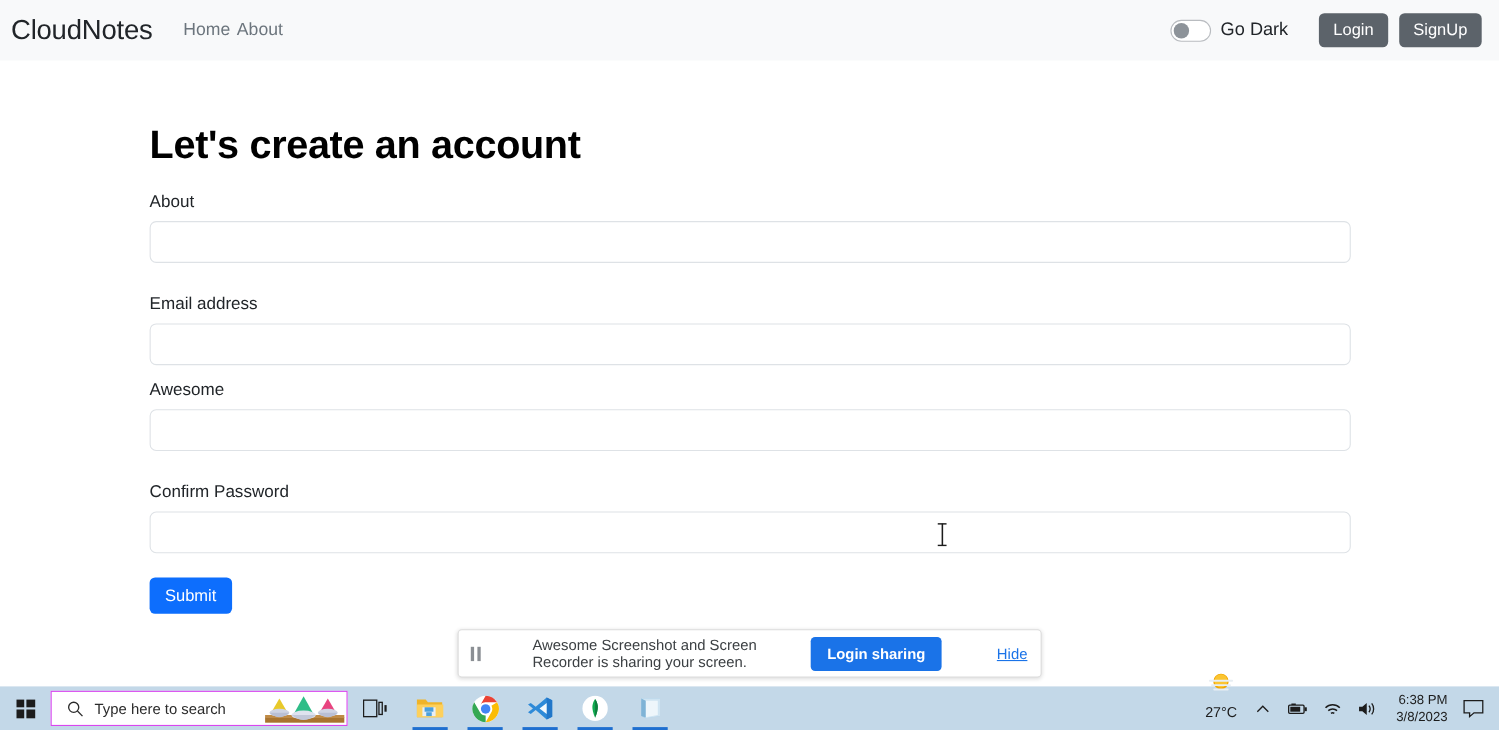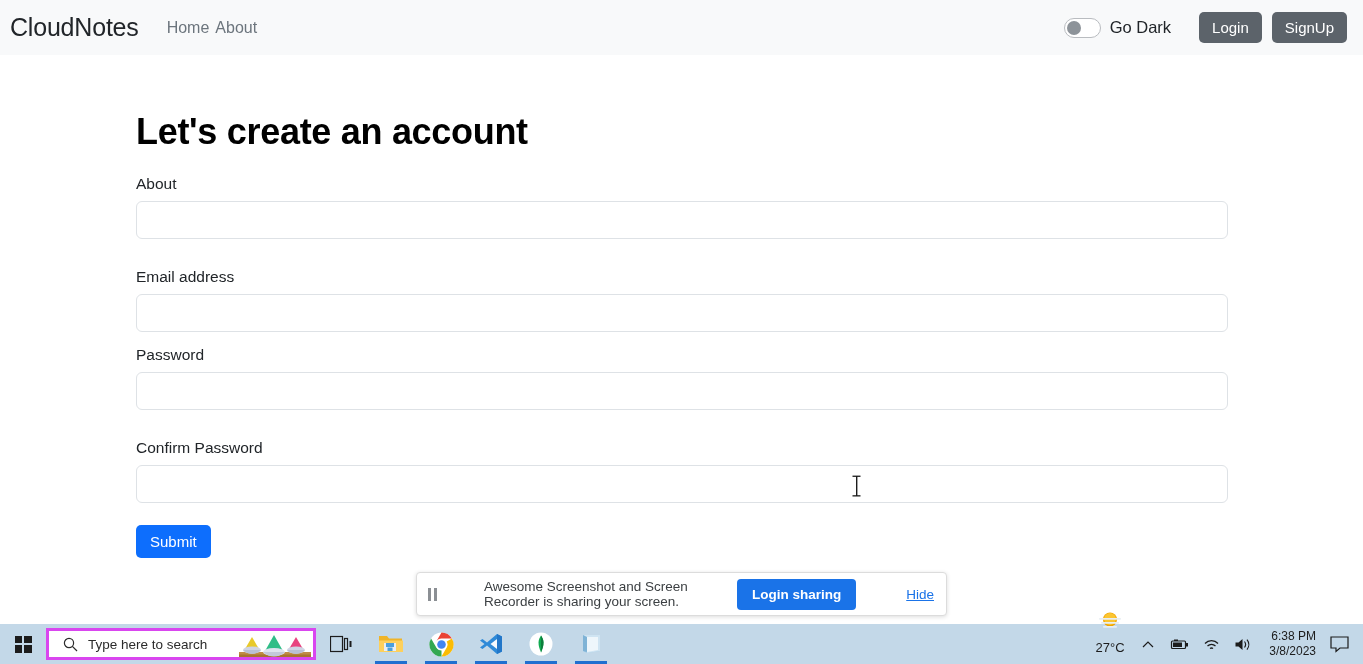--- a/index.html
+++ b/index.html
@@ -132,21 +132,21 @@
     cursor: pointer;
   }
   .win-logo {
     width: 17px; height: 17px;
     display: grid; grid-template-columns: 1fr 1fr; grid-template-rows: 1fr 1fr;
     gap: 2px;
   }
   .win-logo span { background: #1c1c1c; display: block; }
   .search-box {
     width: 270px; height: 32px;
-    background: #ffffff; border: 3px solid #d946ef;
+    background: #ffffff; border: 1px solid #d946ef;
     display: flex; align-items: center;
     position: relative; overflow: hidden;
     cursor: text;
   }
   .search-icon { margin: 0 10px 0 14px; flex-shrink: 0; }
   .search-ph { font-size: 13.5px; color: #2b2b2b; }
   .holi {
     position: absolute; right: 0; top: 0;
     width: 78px; height: 30px;
   }
@@ -212,21 +212,21 @@
       </div>
       <div class="gap-a"></div>
 
       <div class="field">
         <label class="field-label">Email address</label>
         <input class="text-input" type="email" placeholder="" style="">
       </div>
       <div class="gap-b"></div>
 
       <div class="field">
-        <label class="field-label">Password</label>
+        <label class="field-label">Awesome</label>
         <input class="text-input" type="password" placeholder="" style="">
       </div>
       <div class="gap-c"></div>
 
       <div class="field">
         <label class="field-label">Confirm Password</label>
         <input class="text-input" type="password" placeholder="" style="">
       </div>
 
       <button class="submit-btn" type="button">Submit</button>

